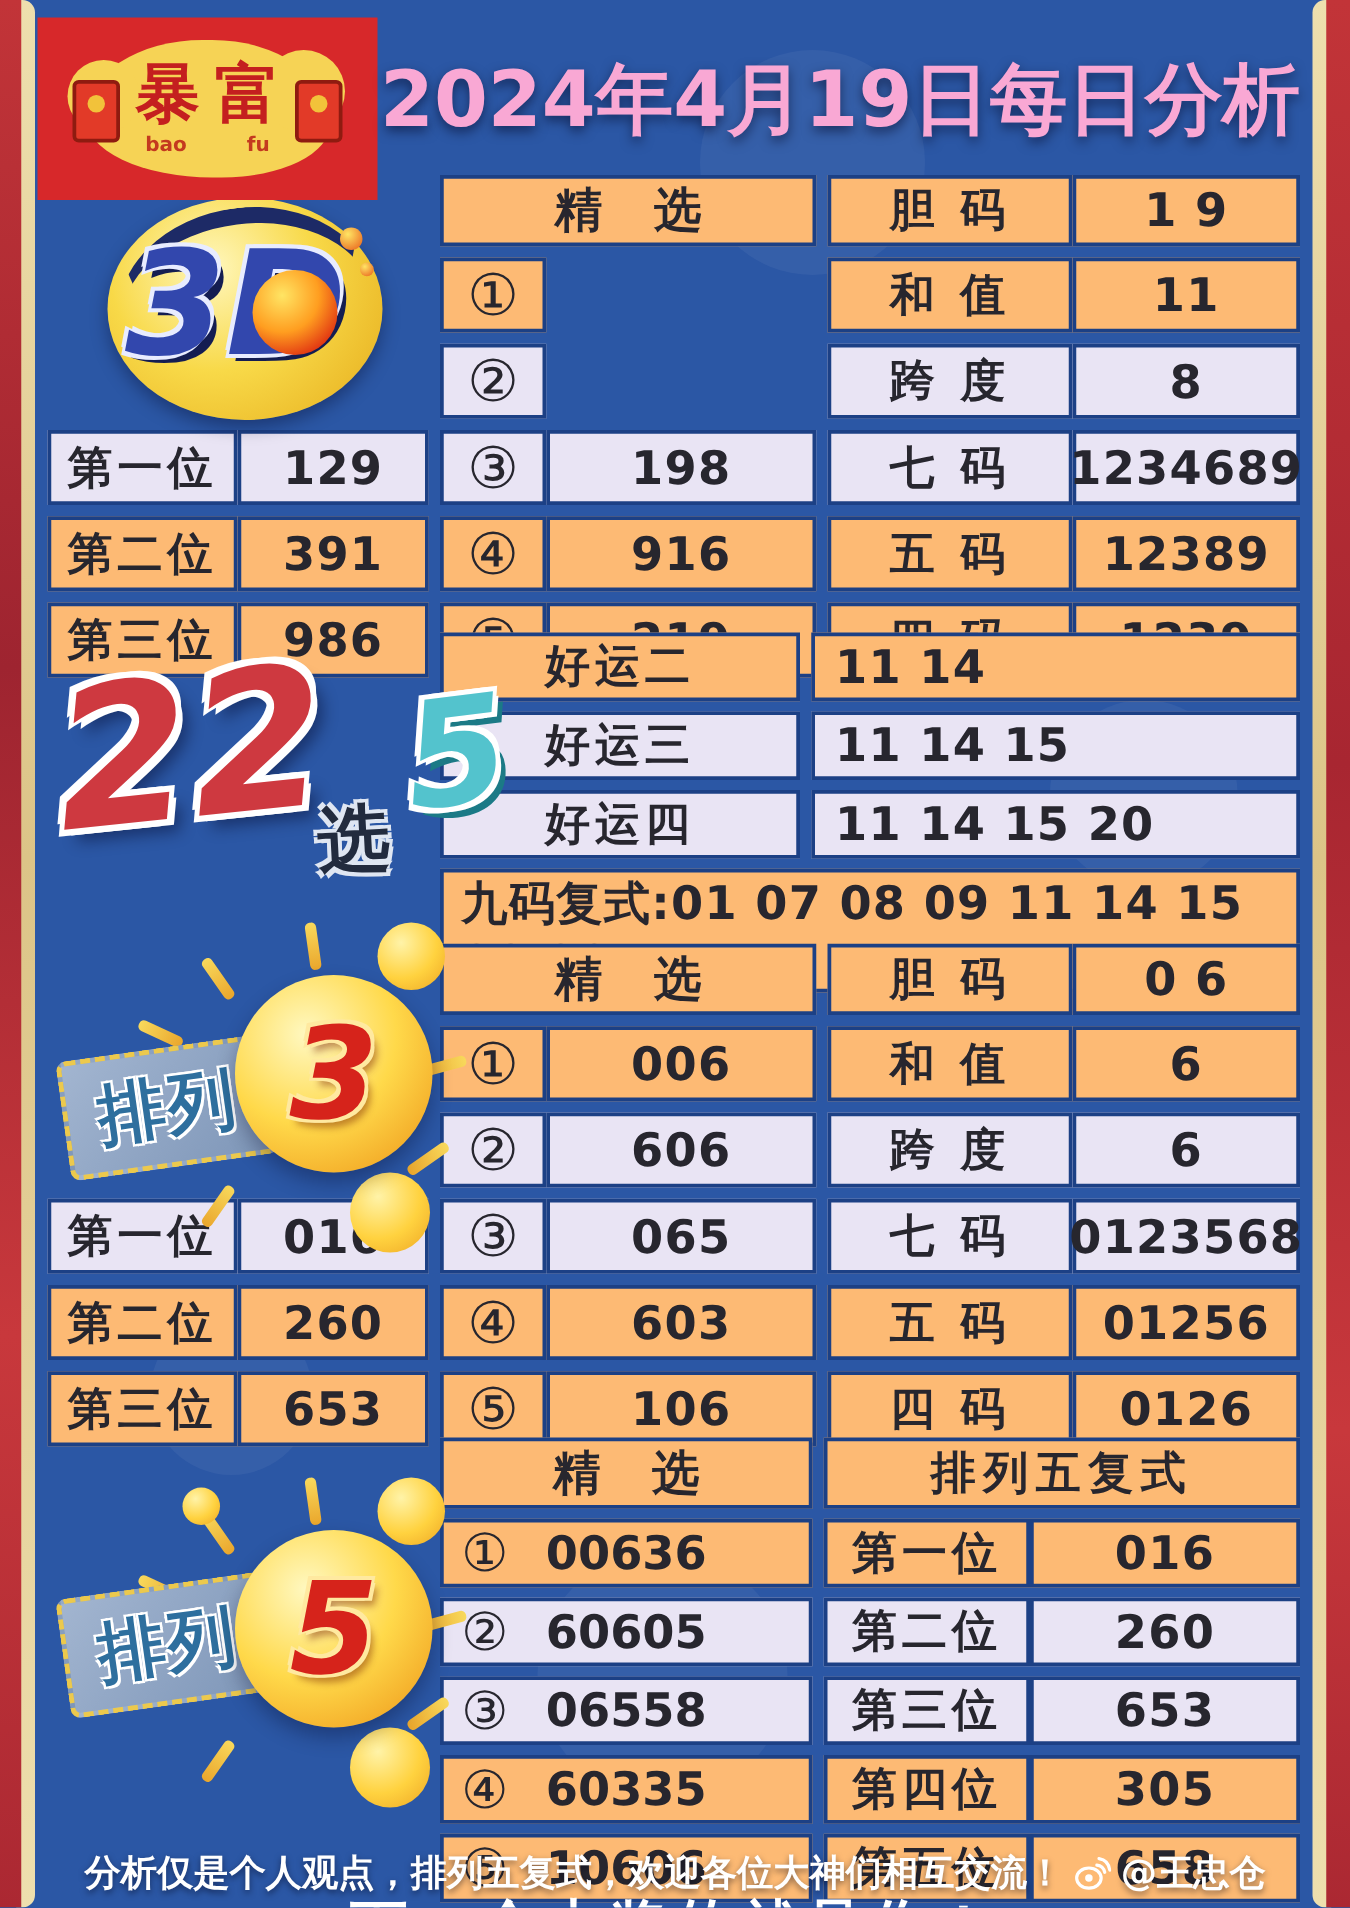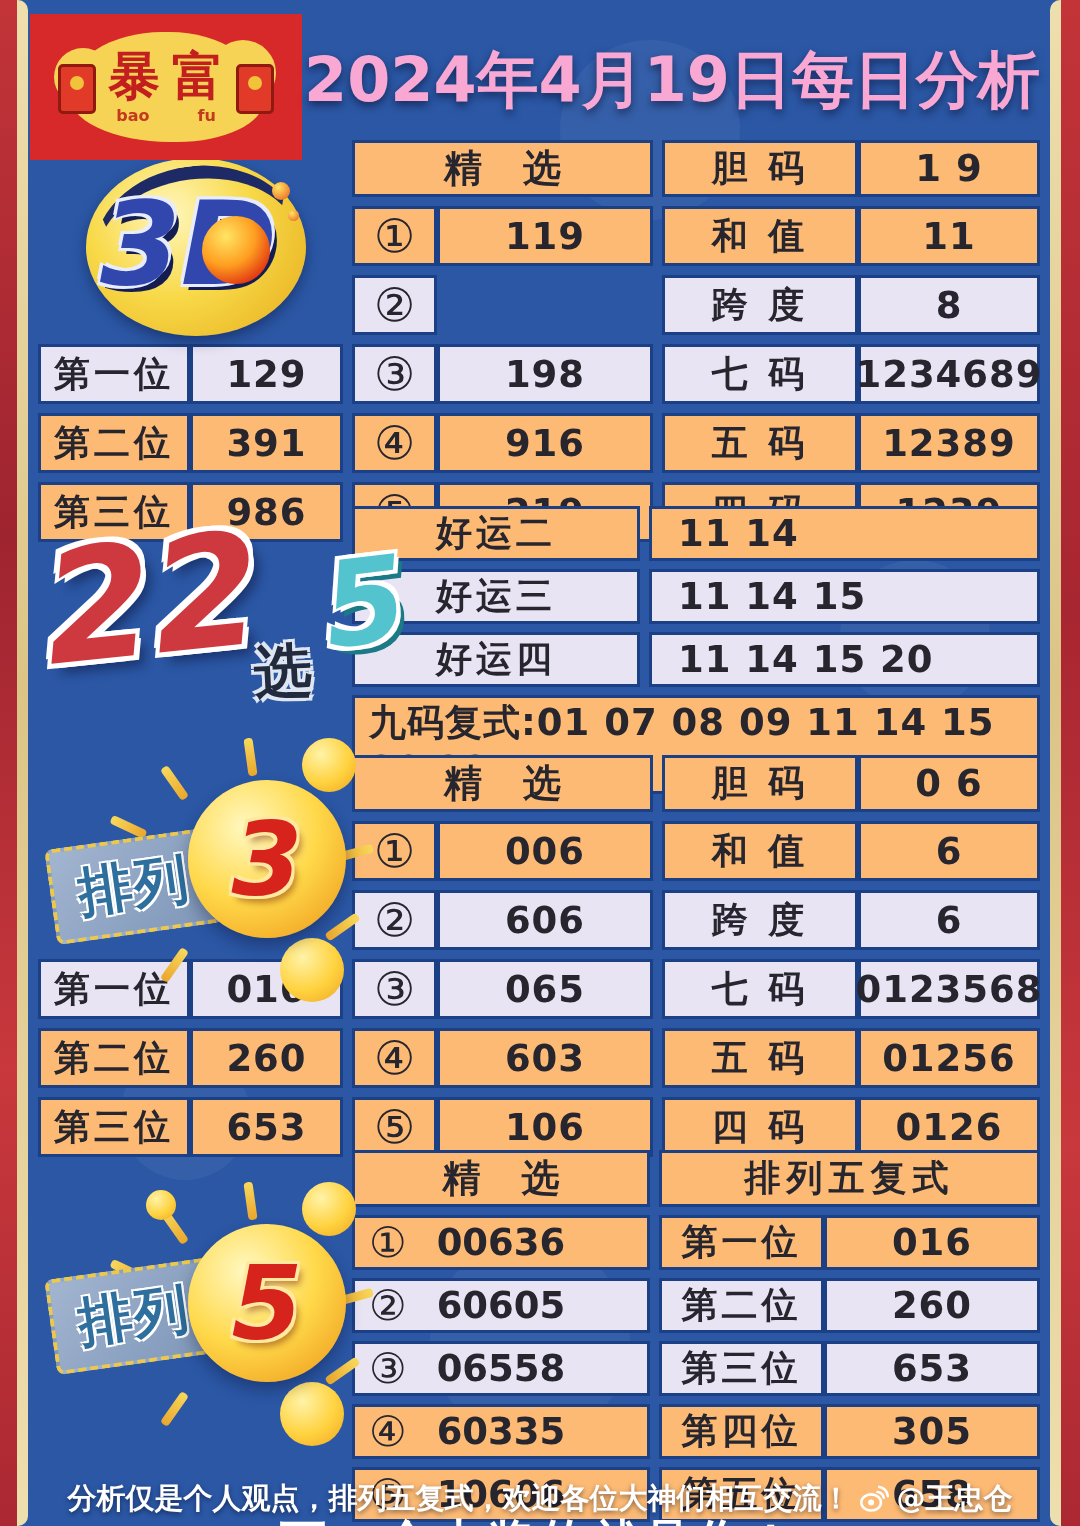--- a/index.html
+++ b/index.html
@@ -89,21 +89,21 @@
   #grid3{left:38px;top:755px;width:1002px;height:356px;grid-template-columns:152px 153px 9px 85px 216px 9px 196px 182px;grid-template-rows:repeat(6,1fr);row-gap:9px;}
   #grid4{left:352px;top:1150px;width:688px;height:318px;grid-template-columns:298px 9px 165px 216px;grid-template-rows:repeat(6,1fr);row-gap:8px;}
 
   .cell{border:3px solid #1c4085;display:flex;align-items:center;justify-content:center;color:#27262e;font-weight:700;}
   .pink{background:#fdba74;}
   .lav{background:#e9e4f4;}
   .hdr{font-size:38px;letter-spacing:14px;text-indent:14px;}
   .lbl{font-size:36px;letter-spacing:4px;}
   .num{font-size:37px;letter-spacing:1px;}
   .circ{font-size:46px;font-weight:400;}
-  .left-pad{justify-content:flex-start;padding-left:26px;}
+  .left-pad{justify-content:flex-start;padding-left:16px;}
   .pickcell{position:relative;font-size:37px;}
   .pickcell .pc-no{position:absolute;left:14px;font-size:42px;font-weight:400;}
 
   
   #footer{position:absolute;left:0;top:1479px;width:100%;display:flex;align-items:center;justify-content:center;gap:8px;color:#fff;font-size:29px;font-weight:700;z-index:4;text-shadow:0 2px 5px rgba(0,0,20,.5);}
   #weibo{display:inline-flex;}
   #partial-line{position:absolute;left:0;top:1511px;width:100%;text-align:center;color:#fff;font-size:46px;font-weight:900;z-index:4;letter-spacing:6px;}
 </style>
 </head>
 <body>
@@ -143,21 +143,20 @@
     <div class="dot1"></div>
     <div class="dot2"></div>
   </div>
 
   <div id="grid1" class="grid">
     <div class="cell pink hdr" style="grid-area:1/4/2/6">精 选</div>
     <div class="cell pink lbl" style="grid-area:1/7/2/8">胆 码</div>
     <div class="cell pink num" style="grid-area:1/8/2/9">1 9</div>
 
     <div class="cell pink circ" style="grid-area:2/4/3/5">①</div>
-    <div class="cell pink num" style="grid-area:2/5/3/6">119</div>
     <div class="cell pink lbl" style="grid-area:2/7/3/8">和 值</div>
     <div class="cell pink num" style="grid-area:2/8/3/9">11</div>
 
     <div class="cell lav circ" style="grid-area:3/4/4/5">②</div>
     <div class="cell lav lbl" style="grid-area:3/7/4/8">跨 度</div>
     <div class="cell lav num" style="grid-area:3/8/4/9">8</div>
 
     <div class="cell lav lbl" style="grid-area:4/1/5/2">第一位</div>
     <div class="cell lav num" style="grid-area:4/2/5/3">129</div>
     <div class="cell lav circ" style="grid-area:4/4/5/5">③</div>

